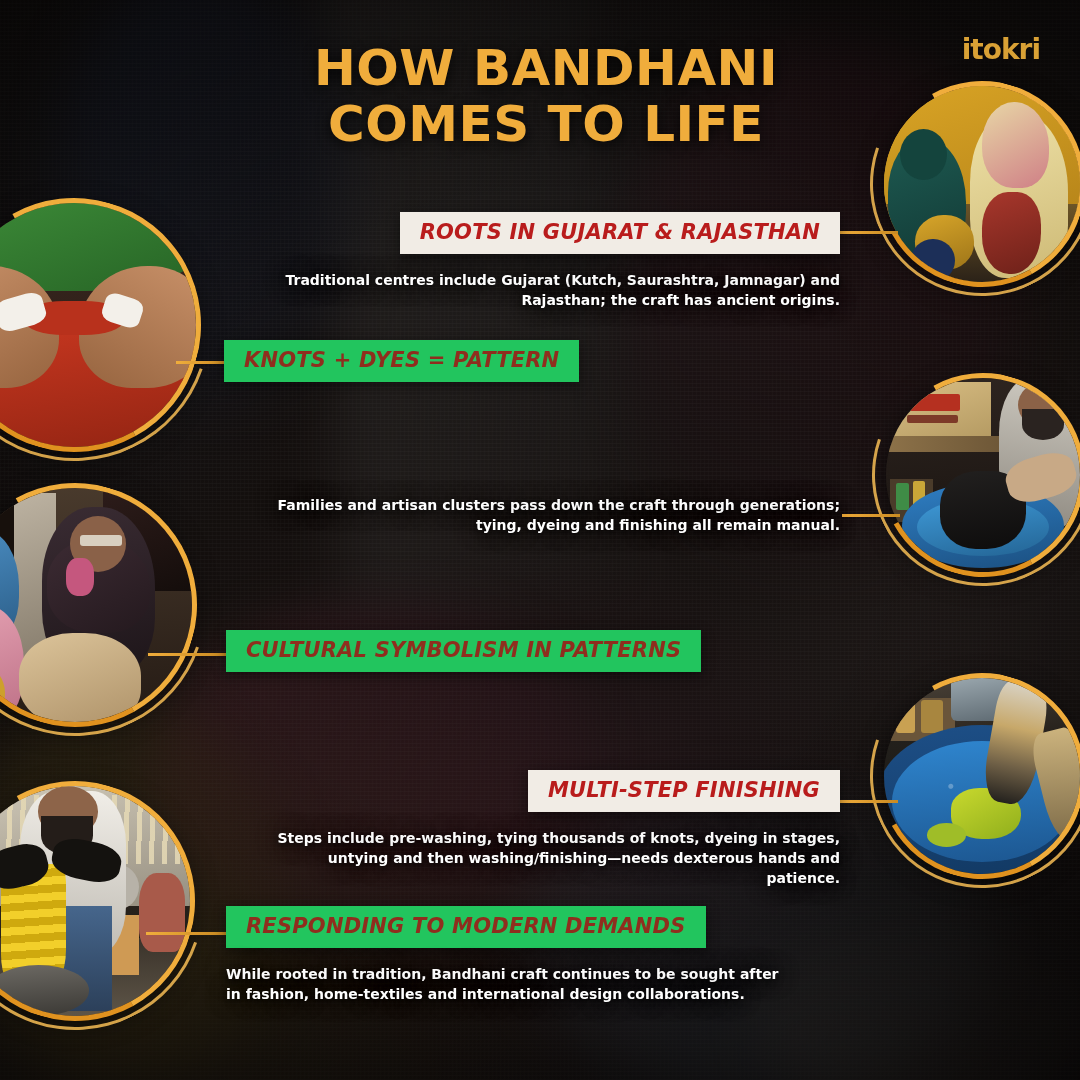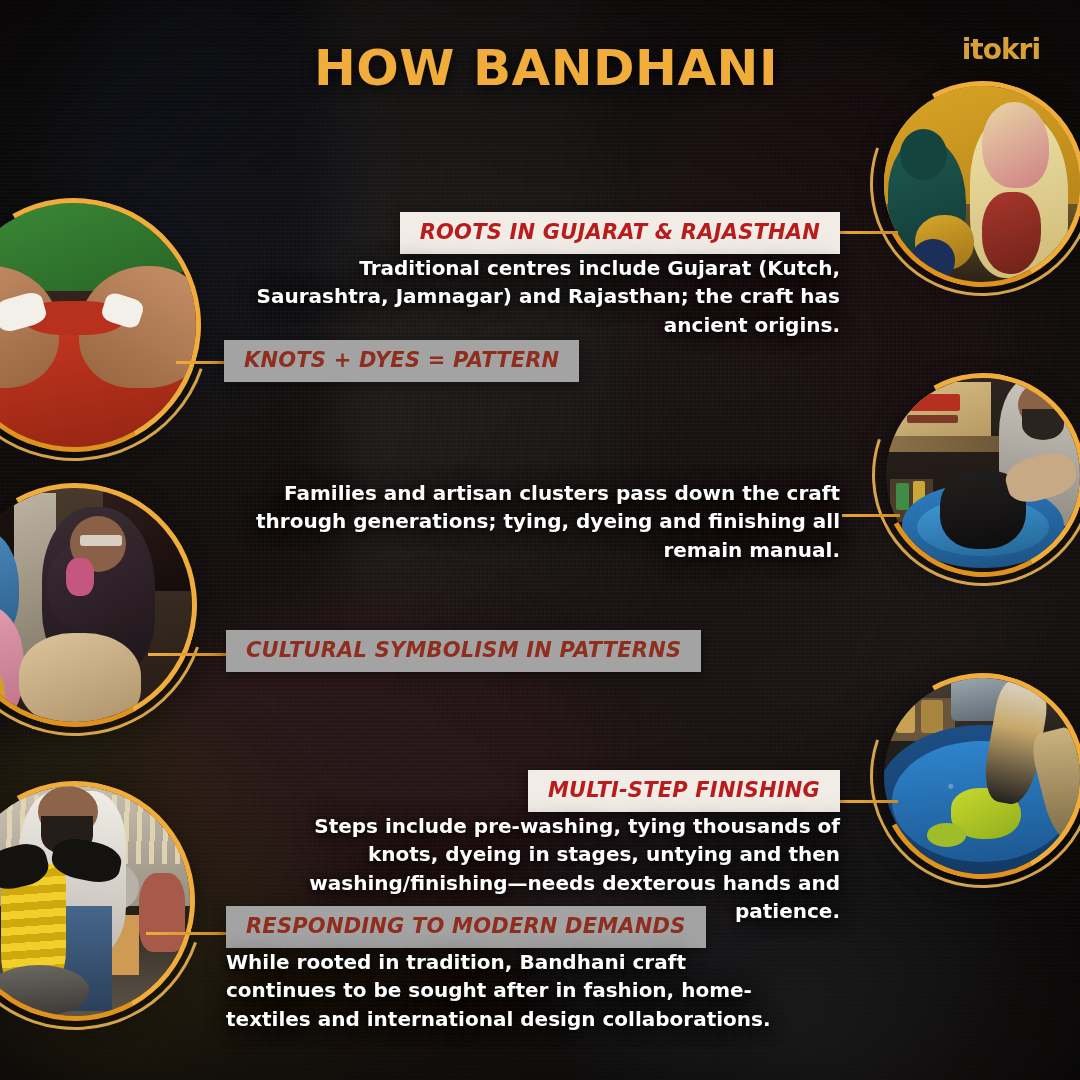--- a/index.html
+++ b/index.html
@@ -244,27 +244,28 @@
     font-family:"DejaVu Sans", sans-serif;
     font-style:italic;
     font-weight:bold;
     font-size:21px;
     letter-spacing:.2px;
     line-height:1.05;
     white-space:nowrap;
     box-shadow:0 3px 12px rgba(0,0,0,.45);
   }
   .pill-cream{ background:#f1ece5; color:#b91c1c; }
-  .pill-amber{ background:#a3a3a3; color:#8f2e1e;text-align:right; }
+  .pill-amber{ background:#22c55e; color:#8f2e1e;text-align:right; }
 
   .body{
+    margin-top:17px;
     color:#ffffff;
     font-family:"DejaVu Sans", sans-serif;
     font-weight:bold;
-    font-size:20px;
+    font-size:14px;
     line-height:1.42;
     text-shadow:0 2px 7px rgba(0,0,0,.85), 0 0 22px rgba(0,0,0,.6);
   }
   .ta-r{ text-align:right; }
   .ta-l{ text-align:left; }
 </style>
 </head>
 <body>
 
 <div id="poster">
@@ -281,20 +282,21 @@
   <div class="bg-weave"></div>
   <div class="bg-veil"></div>
   <div class="bg-vig"></div>
 
   <div class="logo">
     <span>itokri</span>
   </div>
 
   <div class="title">
     <span>HOW BANDHANI</span>
+    <span class="l2">COMES TO LIFE</span>
   </div>
 
   <div class="photo" style="left:884px; top:86px; width:196px; height:196px;">
     <div class="art a1">
       <i class="wall"></i>
         <i class="floor"></i>
       <i class="wL"></i>
         <i class="wLh"></i>
       <i class="wR"></i>
         <i class="wRh"></i>

